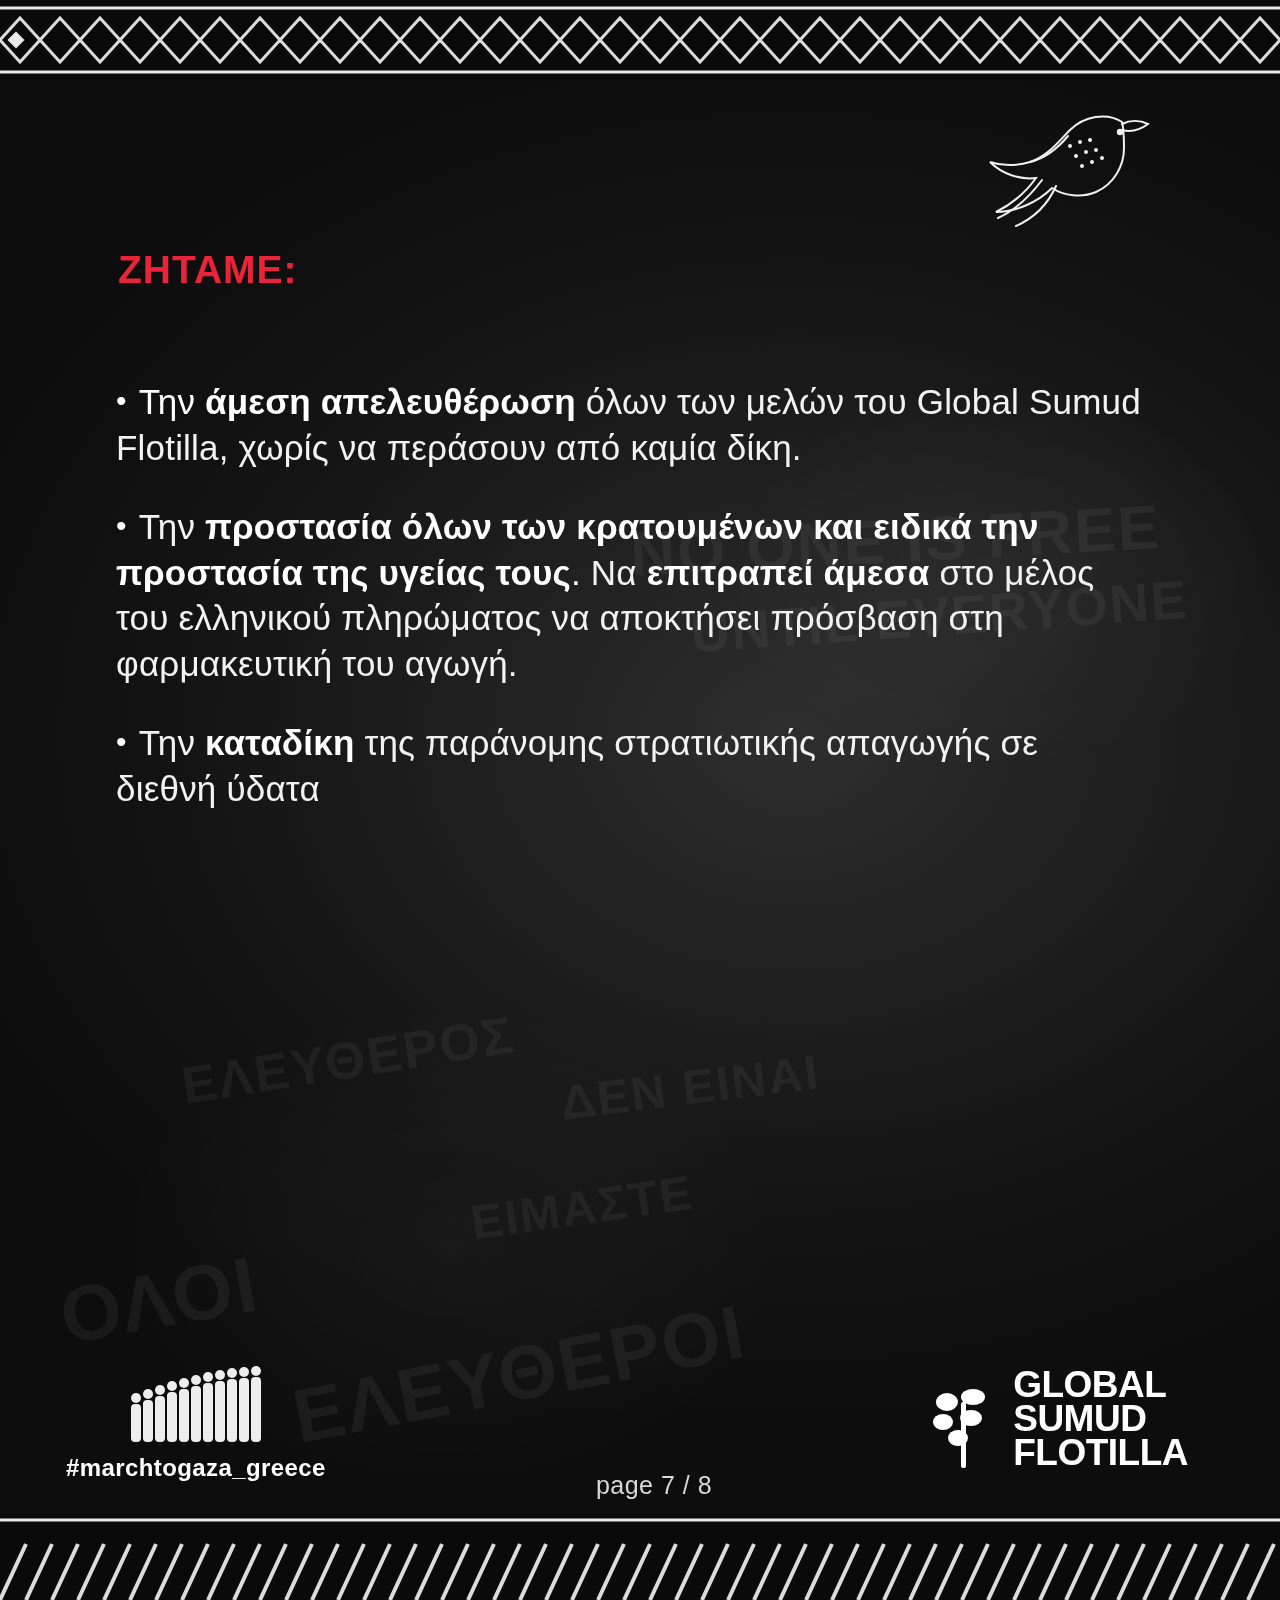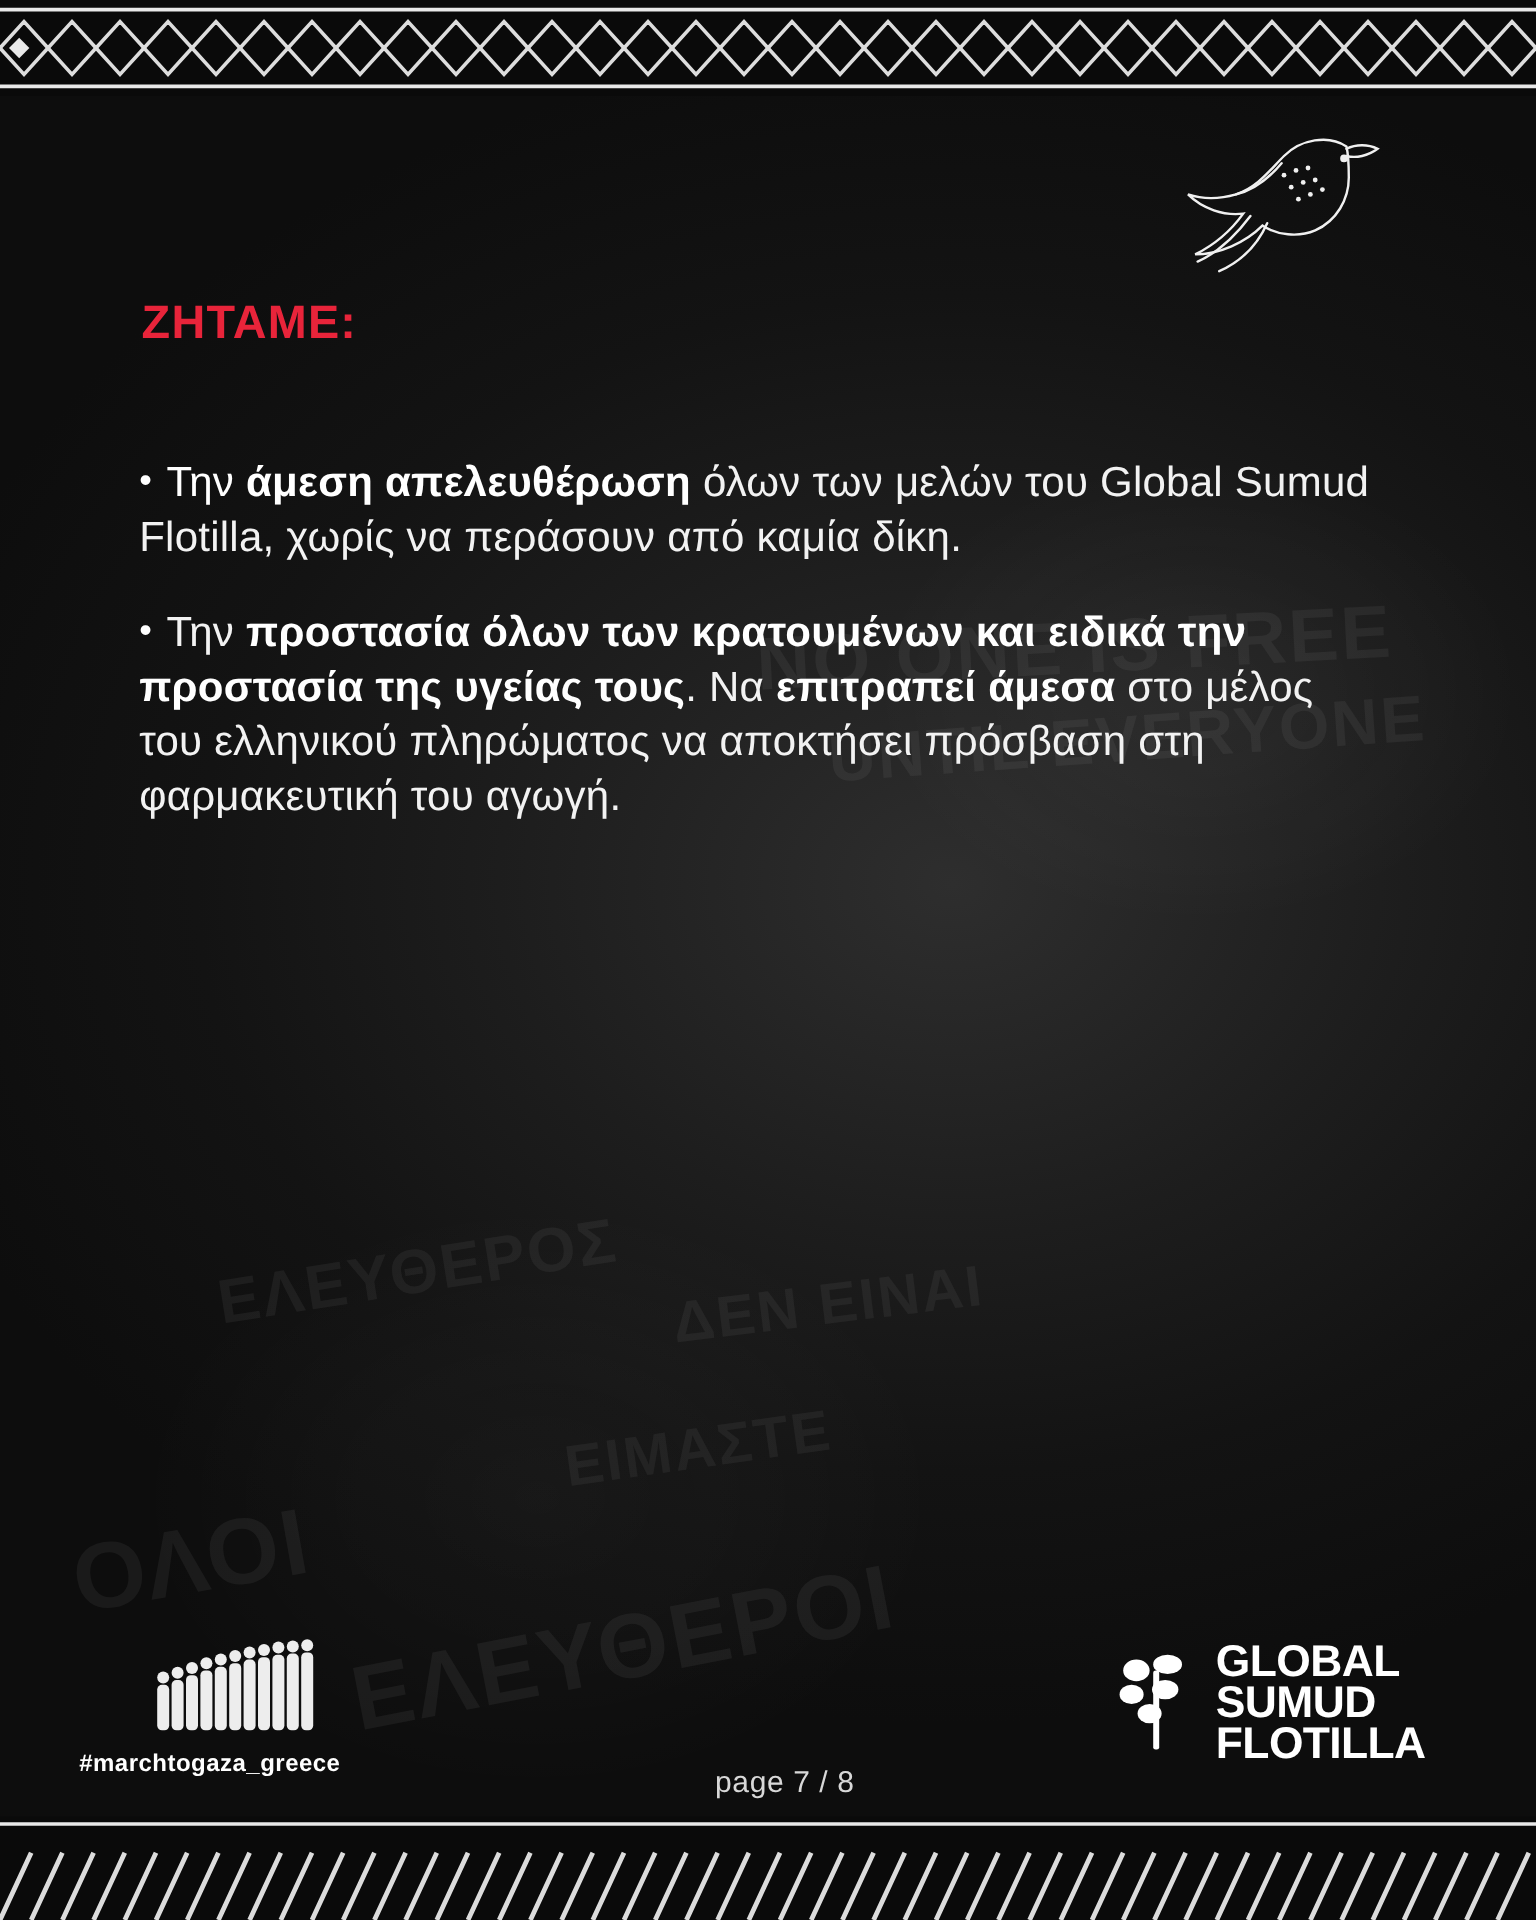--- a/index.html
+++ b/index.html
@@ -114,40 +114,40 @@
     left: 128px;
     bottom: 158px;
     width: 135px;
     height: 78px;
   }
   .hashtag {
     position: absolute;
     left: 66px;
     bottom: 118px;
     color: #ffffff;
-    font-size: 20px;
+    font-size: 24px;
     font-weight: 700;
     letter-spacing: .4px;
   }
   .pagenum {
     position: absolute;
     left: 0; right: 0;
     bottom: 100px;
     text-align: center;
     color: #d8d8d8;
     font-size: 25px;
     letter-spacing: .5px;
     padding-left: 28px;
   }
   .gsf-logo {
     position: absolute;
     right: 92px;
     bottom: 130px;
     display: flex;
-    align-items: center;
+    align-items: flex-end;
     gap: 16px;
   }
   .gsf-mark { width: 66px; height: 82px; }
   .gsf-word {
     color: #ffffff;
     font-weight: 700;
     font-size: 37px;
     line-height: 0.92;
     letter-spacing: -0.5px;
   }
@@ -224,20 +224,23 @@
     </div>
 
     <div class="heading">ΖΗΤΑΜΕ:</div>
 
     <div class="body-list">
       <div class="bullet">
         <span class="dot">•</span><b style="font-weight:400">Την </b><b>άμεση απελευθέρωση</b><span> όλων των μελών του Global Sumud Flotilla, χωρίς να περάσουν από καμία δίκη.</span>
       </div>
       <div class="bullet">
         <span class="dot">•</span><span>Την </span><b>προστασία όλων των κρατουμένων και ειδικά την προστασία της υγείας τους</b><span>. Να </span><b>επιτραπεί άμεσα</b><span> στο μέλος του ελληνικού πληρώματος να αποκτήσει πρόσβαση στη φαρμακευτική του αγωγή.</span>
+      </div>
+      <div class="bullet">
+        <span class="dot">•</span><span>Την </span><b>καταδίκη</b><span> της παράνομης στρατιωτικής απαγωγής σε διεθνή ύδατα</span>
       </div>
     </div>
 
     <div class="crowd">
       <svg viewBox="0 0 135 78" aria-hidden="true">
         <g fill="#ededed">
           <g>
             <circle cx="8" cy="34" r="5"></circle>
               <rect x="3" y="40" width="10" height="38" rx="4"></rect>
             <circle cx="20" cy="30" r="5"></circle>

